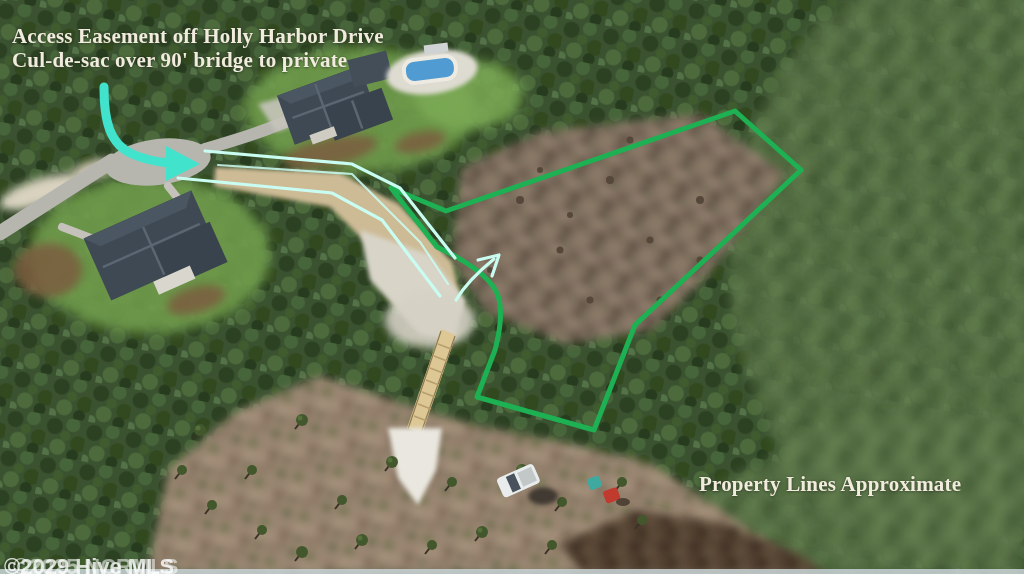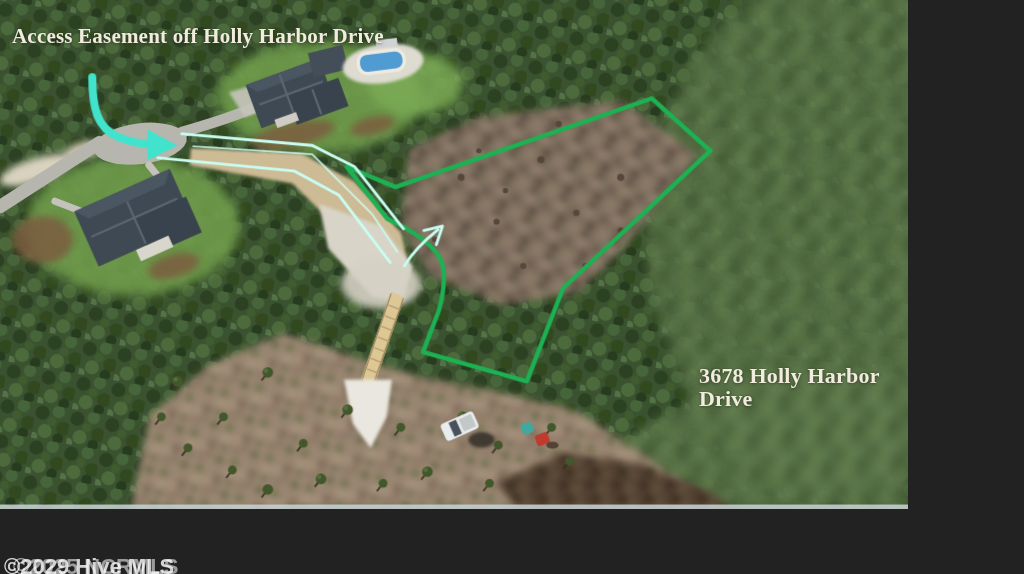--- a/index.html
+++ b/index.html
@@ -1,17 +1,17 @@
 <!DOCTYPE html>
 <html><head>
 <meta charset="utf-8">
 <style>
   html,body{margin:0;padding:0;background:#222;}
   .stage{
-    position:relative;width:908px;height:574px;overflow:hidden;
+    position:relative;width:1024px;height:574px;overflow:hidden;
     font-family:"Liberation Serif", serif;
   }
   .scene{position:absolute;inset:0;display:block;}
   .label{
     position:absolute;color:#f1ecdd;font-weight:bold;
     text-shadow:0 1px 3px rgba(40,50,35,.55), 0 0 2px rgba(40,50,35,.35);
     letter-spacing:.2px;
   }
   .access-note{left:12px;top:24px;font-size:21px;line-height:24px;}
   .address-block{left:699px;top:364px;font-size:22px;line-height:23px;}
@@ -274,25 +274,26 @@
   </g>
 
   <g>
     <path d="M104,87 C104,122 110,144 132,154 C146,160 156,162 170,163" fill="none" stroke="#41e3cd" stroke-width="9" stroke-linecap="round"></path>
     <polygon points="166,146 200,164 166,181" fill="#41e3cd"></polygon>
   </g>
 </svg>
 
   <div class="label access-note">
     <div>Access Easement off Holly Harbor Drive</div>
+    <div>Cul-de-sac over 90' bridge to private</div>
   </div>
 
   <div class="label address-block">
-    <div>3678 Holly Harbor Drive</div>
   </div>
 
+  <div class="label disclaimer">Property Lines Approximate</div>
 
   <div class="watermark">
     <span class="wm-back">©2025 NCRMLS</span>
     <span class="wm-front">©2029 Hive MLS</span>
   </div>
 
 </div>
 
 </body></html>

